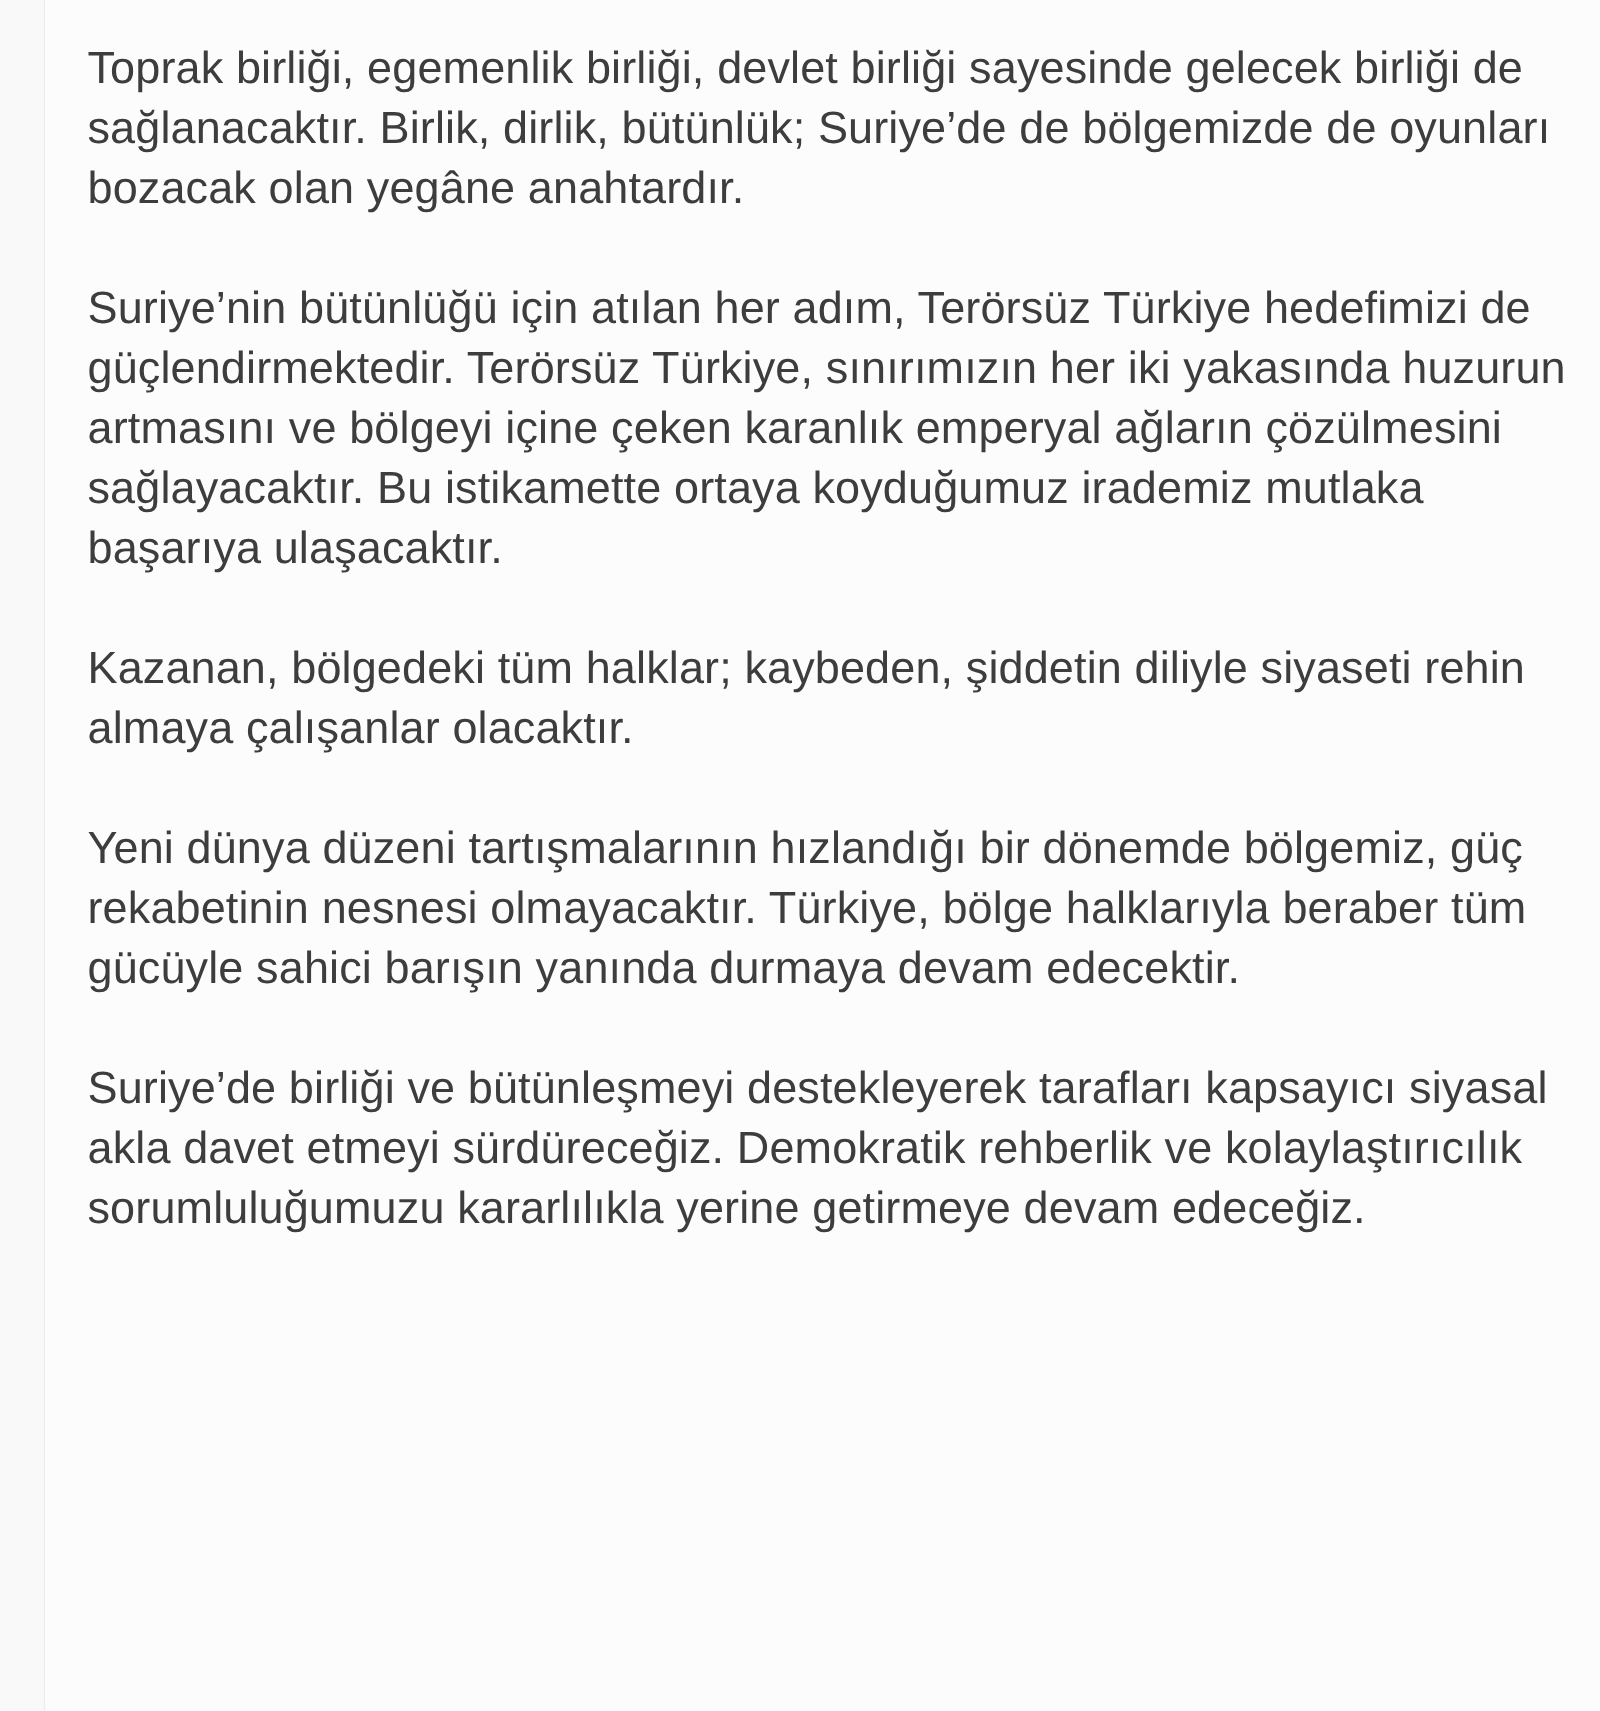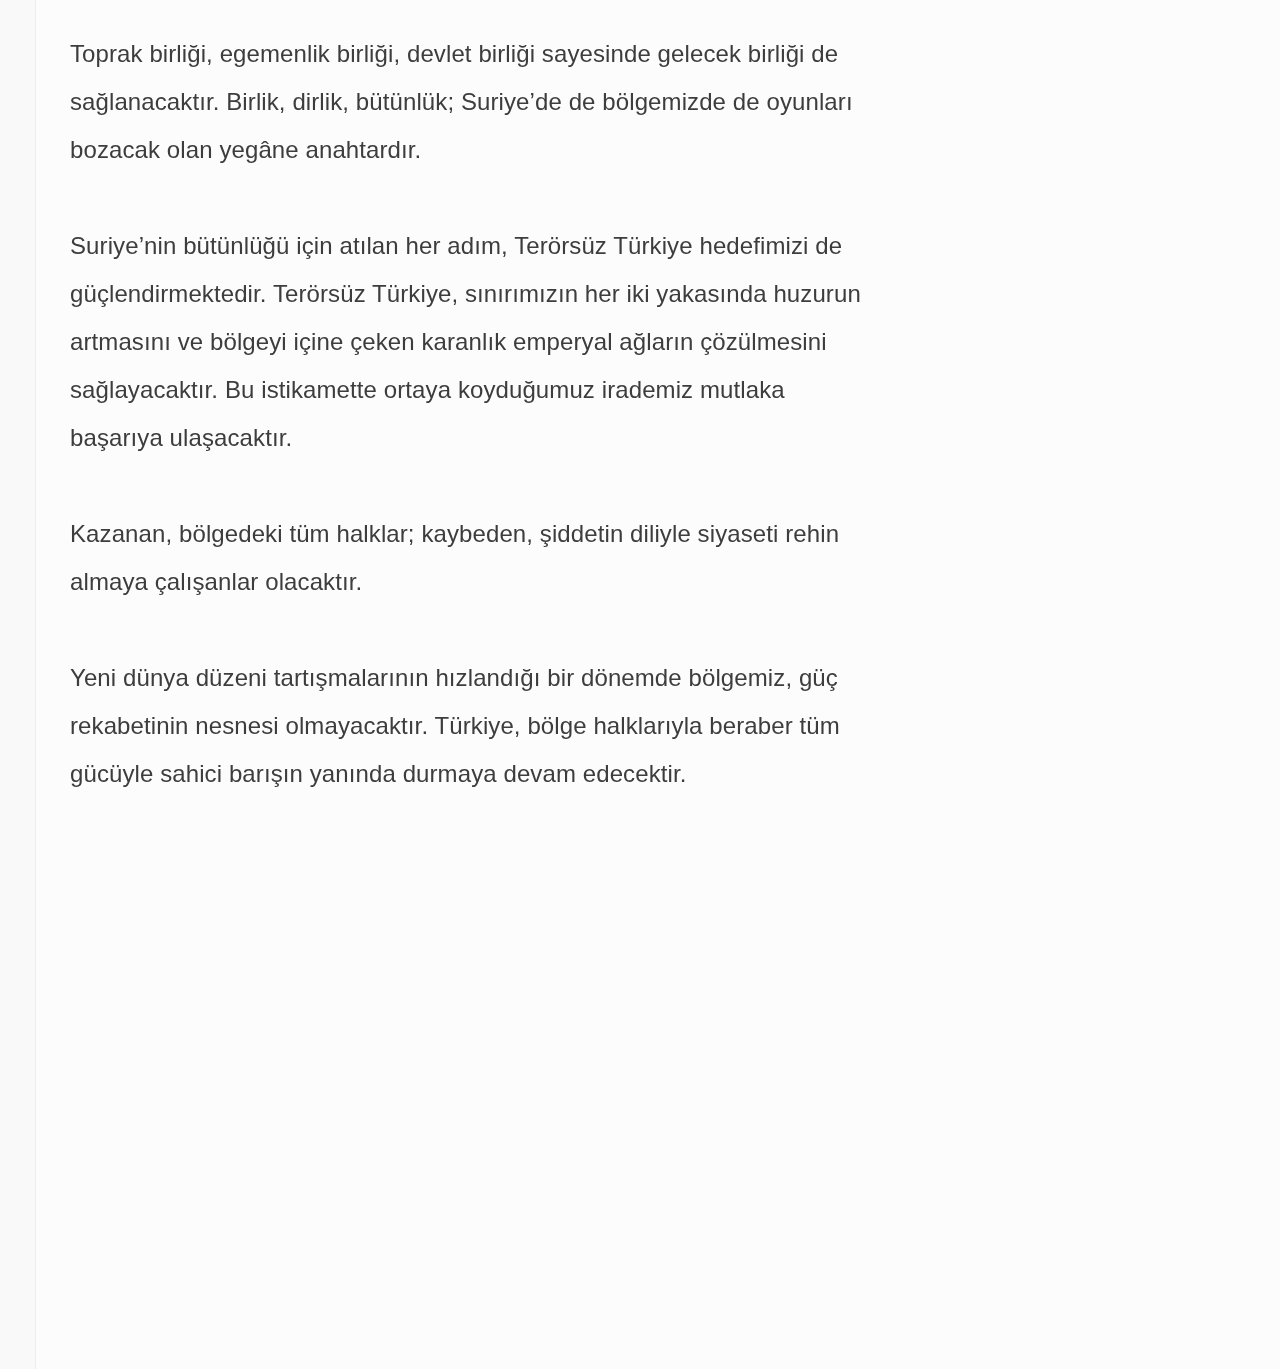--- a/index.html
+++ b/index.html
@@ -23,21 +23,21 @@
     height: 100%;
     background: #f9f9f9;
     border-right: 1px solid #ededed;
   }
   .post-body {
     position: absolute;
     left: 70px;
     top: 30px;
     width: 1190px;
     color: #3d3d3d;
-    font-size: 24px;
+    font-size: 36px;
     line-height: 48px;
     letter-spacing: 0.1px;
   }
   .post-body p {
     margin: 0 0 48px 0;
     white-space: pre-line; 
   }
   .post-body p:last-child {
     margin-bottom: 0;
   }
@@ -54,13 +54,16 @@
   <p>Suriye’nin bütünlüğü için atılan her adım, Terörsüz Türkiye hedefimizi de
 güçlendirmektedir. Terörsüz Türkiye, sınırımızın her iki yakasında huzurun
 artmasını ve bölgeyi içine çeken karanlık emperyal ağların çözülmesini
 sağlayacaktır. Bu istikamette ortaya koyduğumuz irademiz mutlaka
 başarıya ulaşacaktır.</p>
   <p>Kazanan, bölgedeki tüm halklar; kaybeden, şiddetin diliyle siyaseti rehin
 almaya çalışanlar olacaktır.</p>
   <p>Yeni dünya düzeni tartışmalarının hızlandığı bir dönemde bölgemiz, güç
 rekabetinin nesnesi olmayacaktır. Türkiye, bölge halklarıyla beraber tüm
 gücüyle sahici barışın yanında durmaya devam edecektir.</p>
+  <p>Suriye’de birliği ve bütünleşmeyi destekleyerek tarafları kapsayıcı siyasal
+akla davet etmeyi sürdüreceğiz. Demokratik rehberlik ve kolaylaştırıcılık
+sorumluluğumuzu kararlılıkla yerine getirmeye devam edeceğiz.</p>
 </main>
 
 </body></html>

